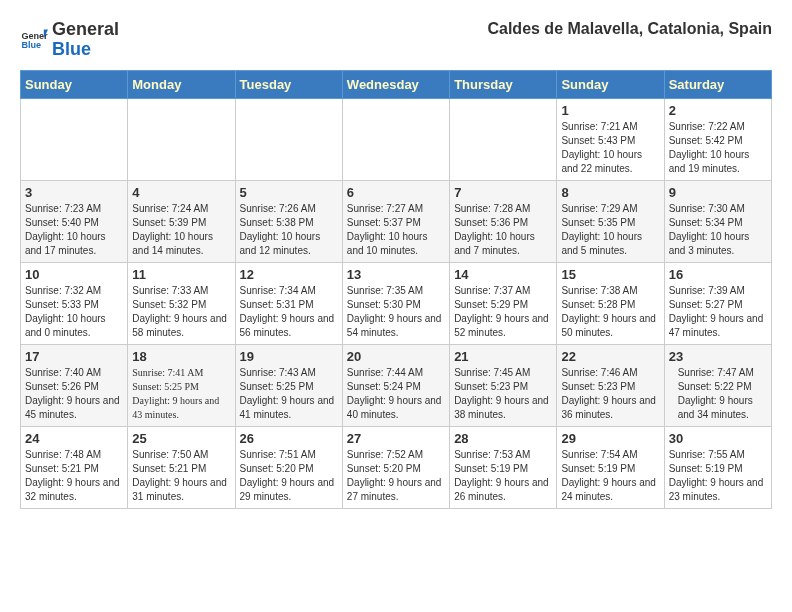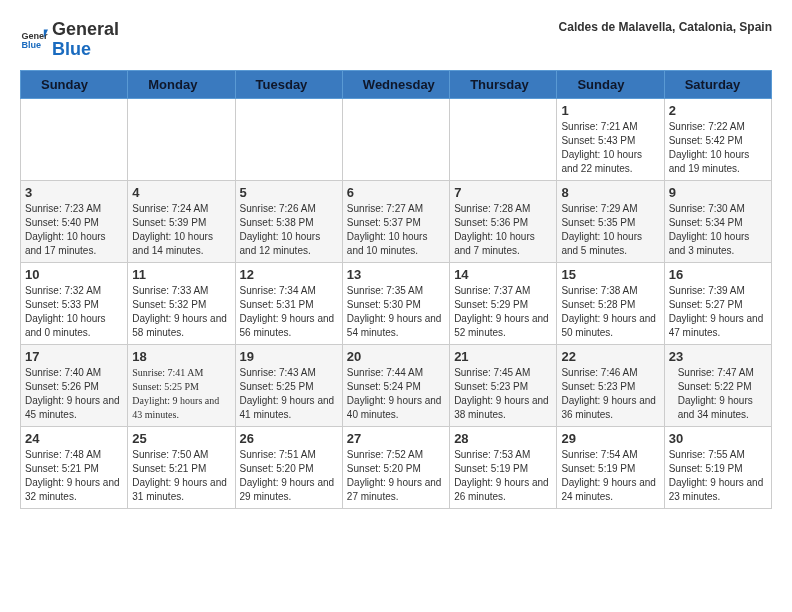--- a/index.html
+++ b/index.html
@@ -34,34 +34,34 @@
     }
     .title-area {
       text-align: right;
     }
     .month-title {
       font-size: 36px;
       font-weight: normal;
       color: #333;
     }
     .location-title {
-      font-size: 12px;
+      font-size: 16px;
       color: #333;
       font-weight: bold;
     }
     table {
       width: 100%;
       border-collapse: collapse;
       table-layout: fixed;
     }
     thead tr th {
       background-color: #3a7abf;
-      color: #0f172a;
+      color: #fef9c3;
       font-size: 13px;
-      padding: 6px 20px;
+      padding: 6px 4px;
       text-align: left;
       border: 1px solid #5a9ad4;
       margin-left: 24px;
     }
     tbody tr td {
       vertical-align: top;
       font-size: 10.5px;
       color: #333;
       padding: 4px;
       border: 1px solid #ccc;

